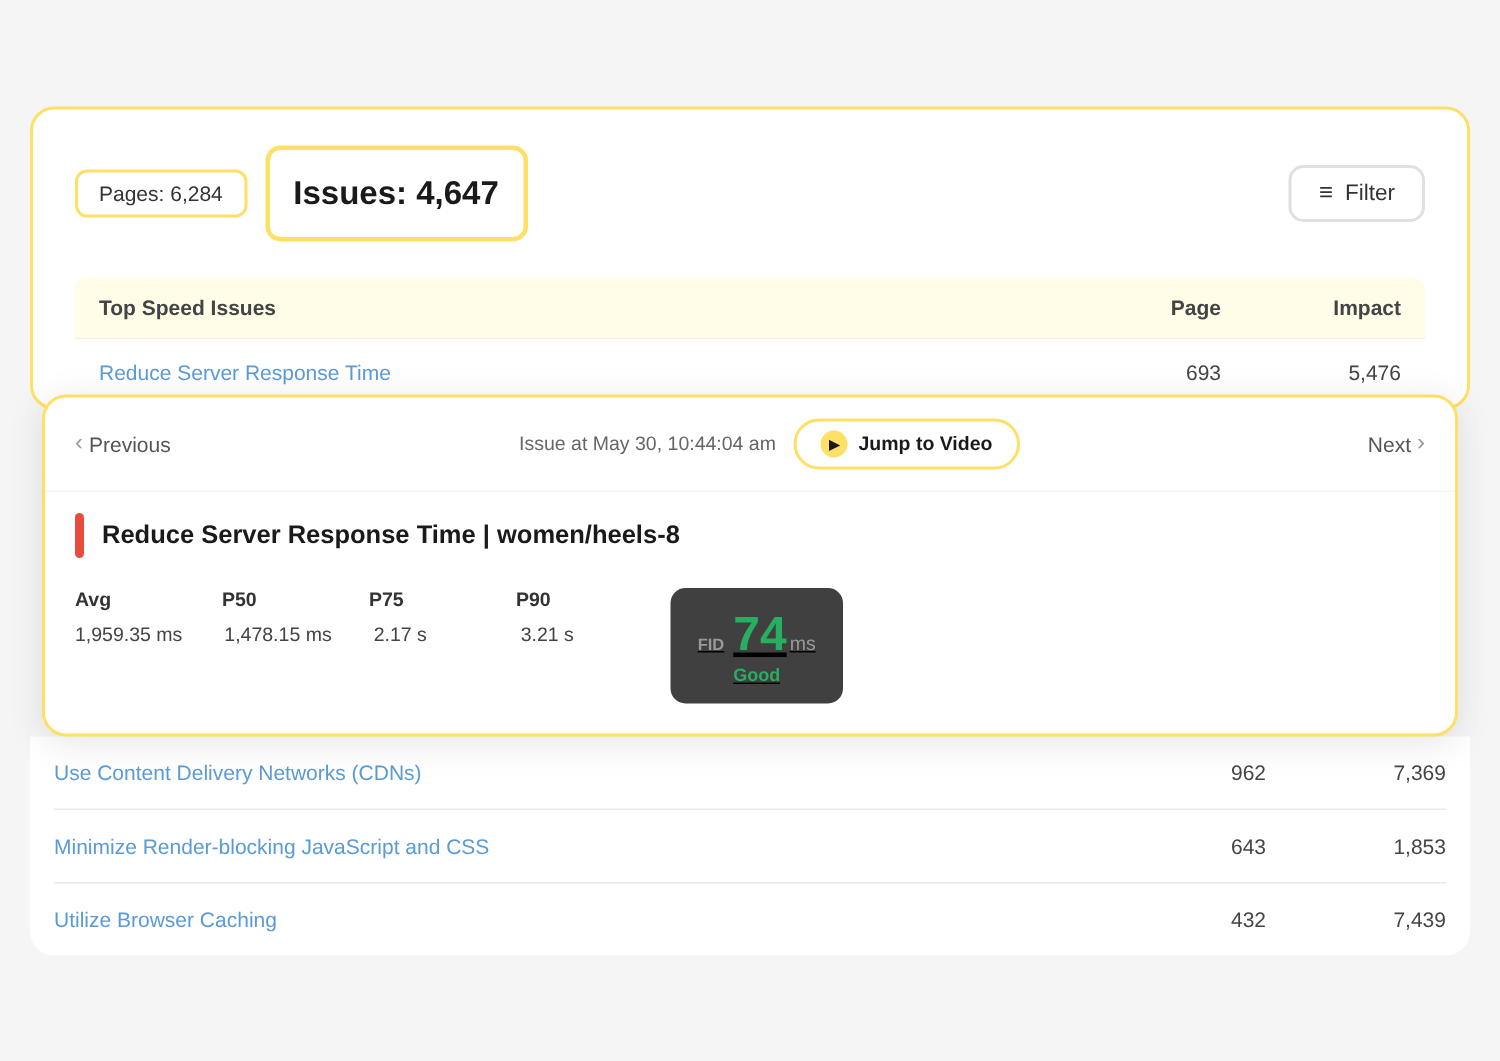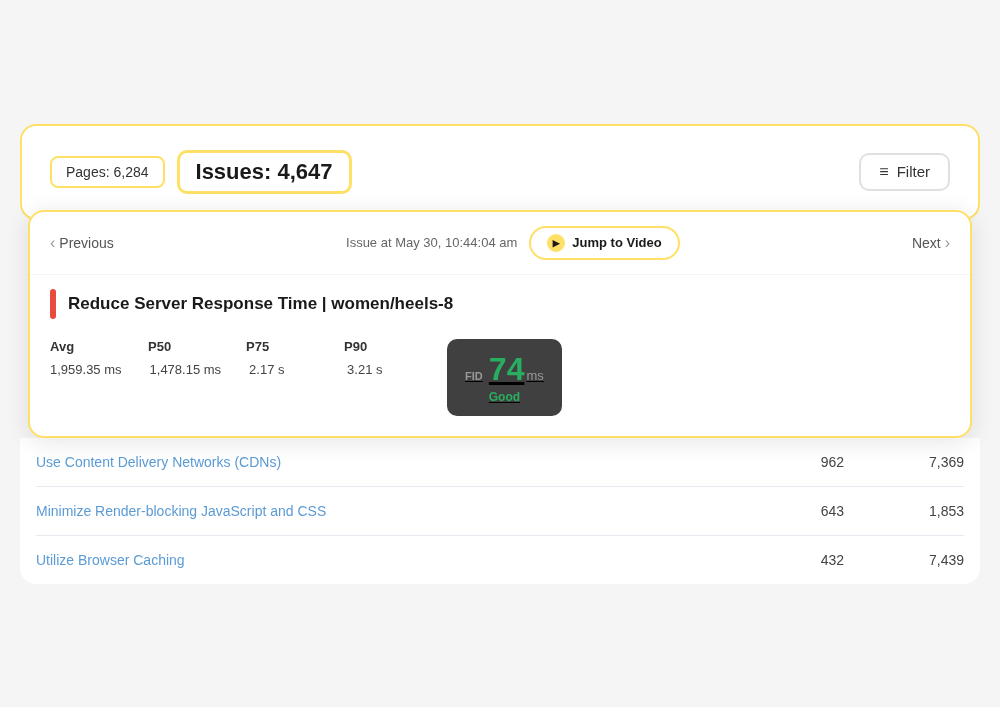--- a/index.html
+++ b/index.html
@@ -41,21 +41,21 @@
       border-radius: 8px;
       padding: 6px 14px;
       font-size: 14px;
       font-weight: 500;
       color: #333;
       white-space: nowrap;
     }
     .issues-badge {
       border: 3px solid #ffe066;
       border-radius: 10px;
-      padding: 6px 16px;
+      padding: 16px 16px;
       font-size: 22px;
       font-weight: 700;
       color: #1a1a1a;
       white-space: nowrap;
     }
     .filter-btn {
       display: flex;
       align-items: center;
       gap: 8px;
       border: 2px solid #e0e0e0;
@@ -304,20 +304,32 @@
         <div class="issues-badge">
           <span>Issues: 4,647</span>
         </div>
       </div>
       <button class="filter-btn">
         <span class="filter-icon">≡</span>
         <span>Filter</span>
       </button>
     </div>
 
+    <div class="top-table">
+      <div class="top-table-header">
+        <span>Top Speed Issues</span>
+        <span>Page</span>
+        <span>Impact</span>
+      </div>
+      <div class="table-row-highlighted">
+        <a class="issue-link">Reduce Server Response Time</a>
+        <span class="cell-right">693</span>
+        <span class="cell-right">5,476</span>
+      </div>
+    </div>
   </div>
 
   <div class="middle-card">
     <div class="middle-nav">
       <div class="nav-prev">
         <span class="nav-arrow">‹</span>
         <span>Previous</span>
       </div>
       <div class="nav-center">
         <span class="issue-timestamp">Issue at May 30, 10:44:04 am</span>

